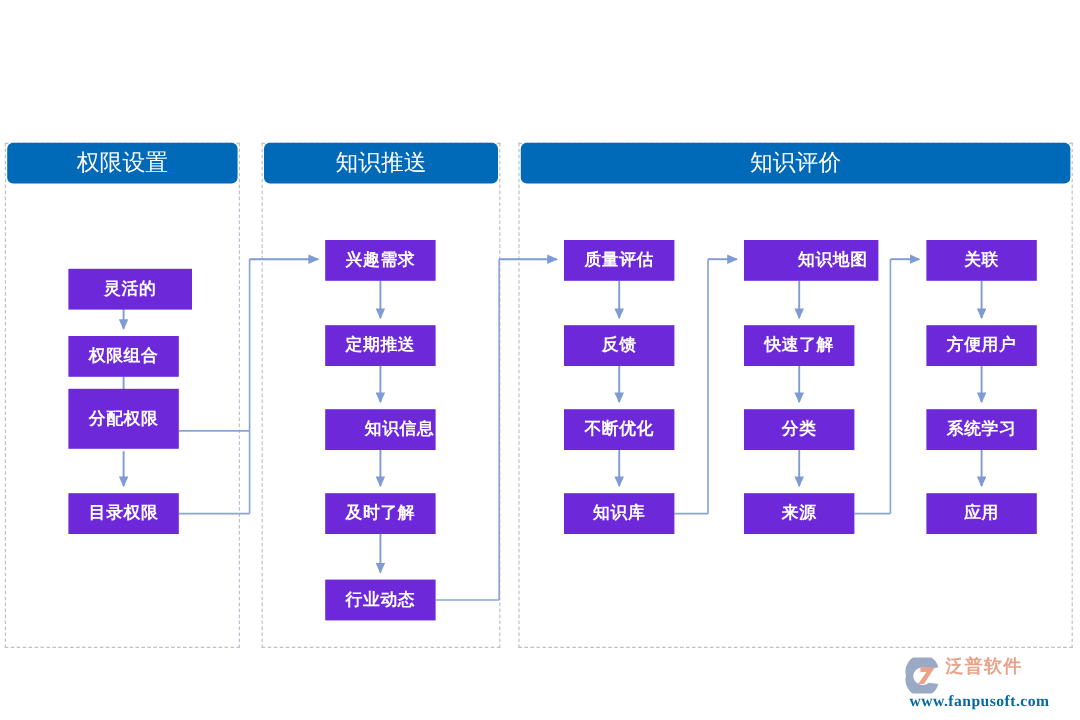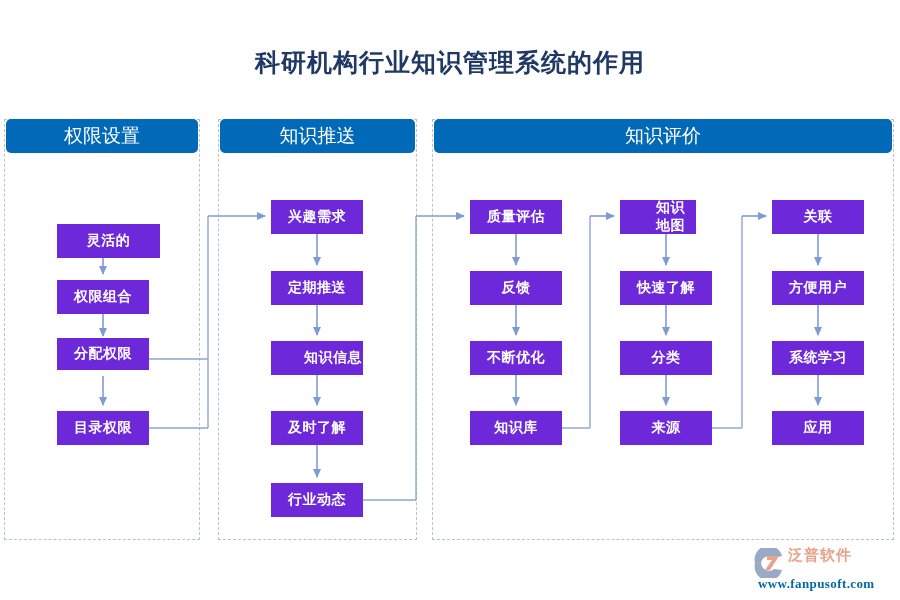--- a/index.html
+++ b/index.html
@@ -119,21 +119,20 @@
     color: #0369a1;
     letter-spacing: 0.4px;
     white-space: nowrap;
   }
 </style>
 </head>
 <body>
 
 <div id="canvas">
 
-  <div id="title">科研机构行业知识管理系统的作用</div>
 
   <div class="panel" id="panel-0" style="left: 4px; width: 196px;"></div>
   <div class="panel" id="panel-1" style="left: 218px; width: 199px;"></div>
   <div class="panel" id="panel-2" style="left: 432px; width: 462px;"></div>
 
   <div class="panel-header" id="header-0" style="left: 6px; width: 192px;">权限设置</div>
   <div class="panel-header" id="header-1" style="left: 220px; width: 195px;">知识推送</div>
   <div class="panel-header" id="header-2" style="left: 434px; width: 458px;">知识评价</div>
 
   <svg id="wires" viewBox="0 0 900 600">
@@ -178,32 +177,32 @@
     <path class="wire-arrow" d="M742,216 L766,216" marker-end="url(#ah)"></path>
 
     <path class="wire-arrow" d="M818,234 L818,265" marker-end="url(#ah)"></path>
     <path class="wire-arrow" d="M818,305 L818,335" marker-end="url(#ah)"></path>
     <path class="wire-arrow" d="M818,375 L818,405" marker-end="url(#ah)"></path>
   </svg>
 
   <div id="nodes-layer">
       <div class="node" style="left: 57px; top: 224px; width: 103px; height: 34px;">灵活的</div>
       <div class="node" style="left: 57px; top: 280px; width: 92px; height: 34px;">权限组合</div>
-      <div class="node" style="left: 57px; top: 338px; width: 92px; height: 32px;">分配权限</div>
+      <div class="node" style="left: 57px; top: 324px; width: 92px; height: 50px;">分配权限</div>
       <div class="node" style="left: 57px; top: 411px; width: 92px; height: 34px;">目录权限</div>
       <div class="node" style="left: 271px; top: 200px; width: 92px; height: 34px;">兴趣需求</div>
       <div class="node" style="left: 271px; top: 271px; width: 92px; height: 34px;">定期推送</div>
       <div class="node" style="left: 271px; top: 341px; width: 92px; height: 34px; padding-left: 32px;">知识信息</div>
       <div class="node" style="left: 271px; top: 411px; width: 92px; height: 34px;">及时了解</div>
       <div class="node" style="left: 271px; top: 483px; width: 92px; height: 34px;">行业动态</div>
       <div class="node" style="left: 470px; top: 200px; width: 92px; height: 34px;">质量评估</div>
       <div class="node" style="left: 470px; top: 271px; width: 92px; height: 34px;">反馈</div>
       <div class="node" style="left: 470px; top: 341px; width: 92px; height: 34px;">不断优化</div>
       <div class="node" style="left: 470px; top: 411px; width: 92px; height: 34px;">知识库</div>
-      <div class="node" style="left: 620px; top: 200px; width: 76px; height: 34px; padding-left: 36px;">知识地图</div>
+      <div class="node" style="left: 620px; top: 200px; width: 112px; height: 34px; padding-left: 36px;">知识地图</div>
       <div class="node" style="left: 620px; top: 271px; width: 92px; height: 34px;">快速了解</div>
       <div class="node" style="left: 620px; top: 341px; width: 92px; height: 34px;">分类</div>
       <div class="node" style="left: 620px; top: 411px; width: 92px; height: 34px;">来源</div>
       <div class="node" style="left: 772px; top: 200px; width: 92px; height: 34px;">关联</div>
       <div class="node" style="left: 772px; top: 271px; width: 92px; height: 34px;">方便用户</div>
       <div class="node" style="left: 772px; top: 341px; width: 92px; height: 34px;">系统学习</div>
       <div class="node" style="left: 772px; top: 411px; width: 92px; height: 34px;">应用</div>
     </div>
 
   <div id="watermark">

